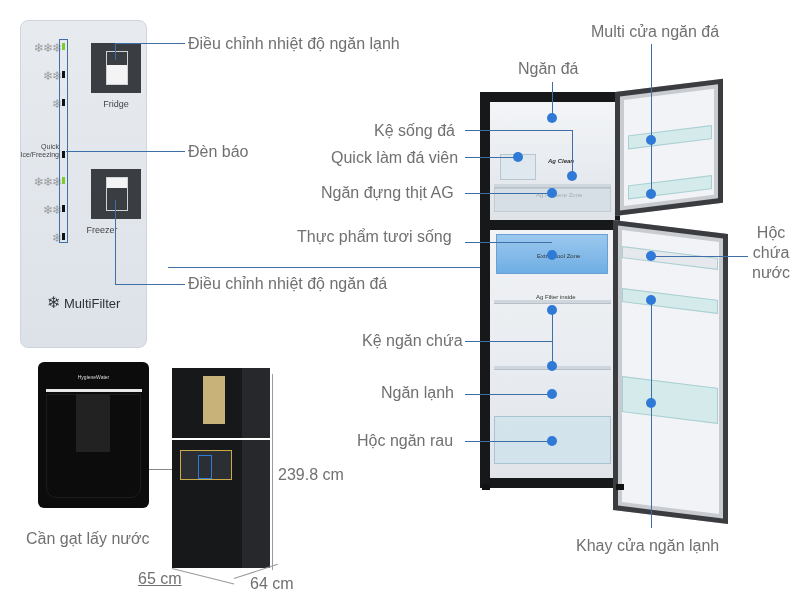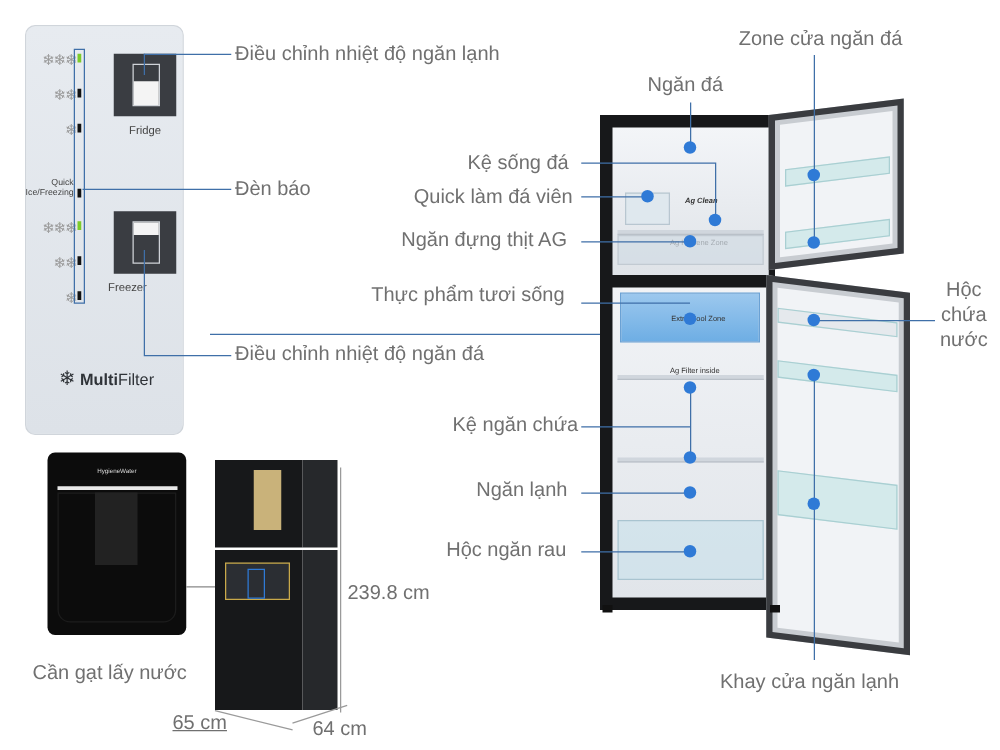--- a/index.html
+++ b/index.html
@@ -17,21 +17,21 @@
   .stars { position: absolute; font-size: 12px; color: #9a9a9a; letter-spacing: -1px; text-align: right; width: 34px; }
   .led { position: absolute; width: 3px; height: 7px; background: #111; }
   .led.on { background: #7ccc2a; }
   .ctrlbox { position: absolute; width: 50px; height: 50px; background: #3a3d42; }
   .ctrlbox .inner { position: absolute; left: 15px; top: 8px; width: 22px; height: 34px; border: 1px solid #cfd3d8; }
   .ctrlbox .fill { position: absolute; left: 16px; width: 20px; background: #f4f4f4; }
   .ctrlcap { position: absolute; font-size: 9px; color: #444; width: 50px; text-align: center; }
   .quick { position: absolute; font-size: 7px; color: #444; text-align: right; width: 42px; line-height: 8px; }
   .ledframe { position: absolute; border: 1px solid #3f6fa8; }
   .brand { position: absolute; font-size: 13px; color: #2f3338; }
-  .brand b { font-weight: bold; }
+  .brand b { font-weight: normal; }
 
   
   #dispenser { left: 38px; top: 362px; width: 111px; height: 146px; background: #0c0c0c; border-radius: 6px; }
   #dispenser .bar { position: absolute; left: 8px; top: 27px; width: 96px; height: 3px; background: #e8e8e8; }
   #dispenser .lever { position: absolute; left: 38px; top: 32px; width: 34px; height: 58px; background: #222; }
   #dispenser .tray { position: absolute; left: 8px; top: 32px; width: 95px; height: 104px; border: 1px solid #1c1c1c; border-radius: 0 0 10px 10px; }
   #dispenser .logo { position: absolute; left: 0; top: 12px; width: 111px; text-align: center; font-size: 5px; color: #ddd; }
 
   
   #small-fridge { left: 170px; top: 358px; width: 102px; height: 218px; }
@@ -207,21 +207,21 @@
 <div class="dot" style="left:547px;top:361px;"></div>
 
 <div class="label right" style="left:381px;top:384px;">Ngăn lạnh</div>
 <div class="hl" style="left:465px;top:394px;width:87px;"></div>
 <div class="dot" style="left:547px;top:389px;"></div>
 
 <div class="label right" style="left:357px;top:432px;">Hộc ngăn rau</div>
 <div class="hl" style="left:465px;top:441px;width:87px;"></div>
 <div class="dot" style="left:547px;top:436px;"></div>
 
-<div class="label" style="left:591px;top:23px;">Zone cửa ngăn đá</div>
+<div class="label" style="left:591px;top:23px;">Multi cửa ngăn đá</div>
 <div class="vl" style="left:651px;top:44px;height:150px;"></div>
 <div class="dot" style="left:646px;top:135px;"></div>
 <div class="dot" style="left:646px;top:189px;"></div>
 
 <div class="label" style="left:752px;top:223px;line-height:20px;text-align:center;">
   <div>Hộc</div>
   <div>chứa</div>
   <div>nước</div>
 </div>
 <div class="hl" style="left:651px;top:256px;width:97px;"></div>

